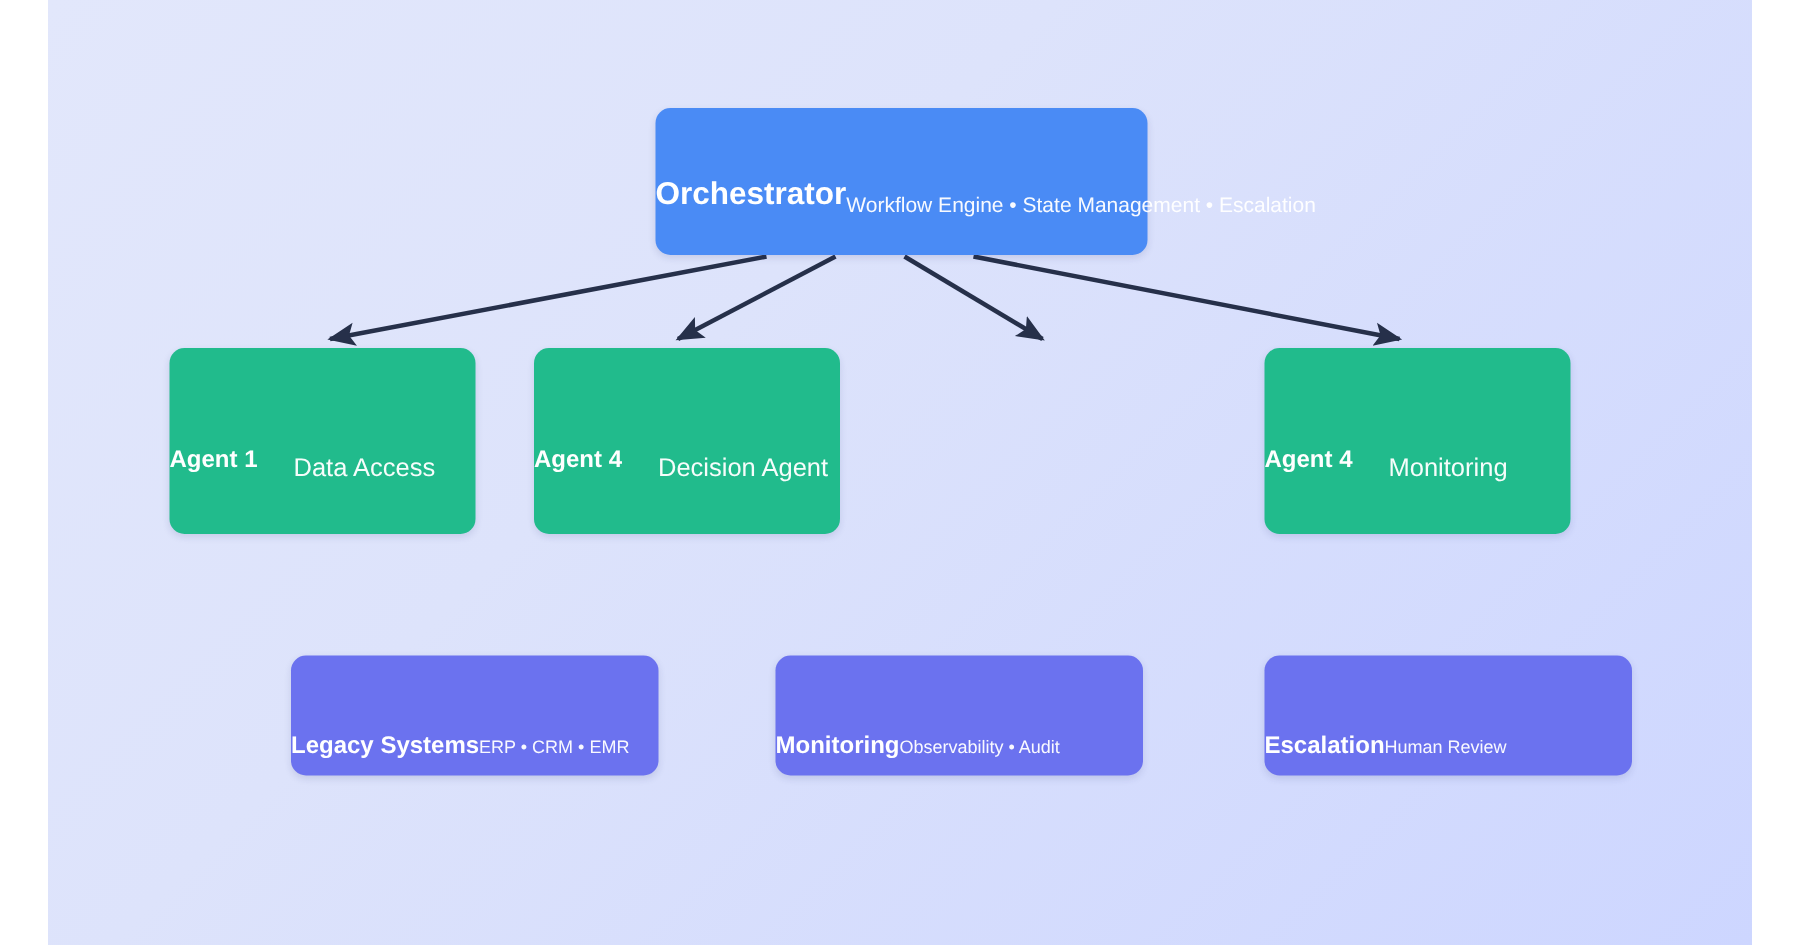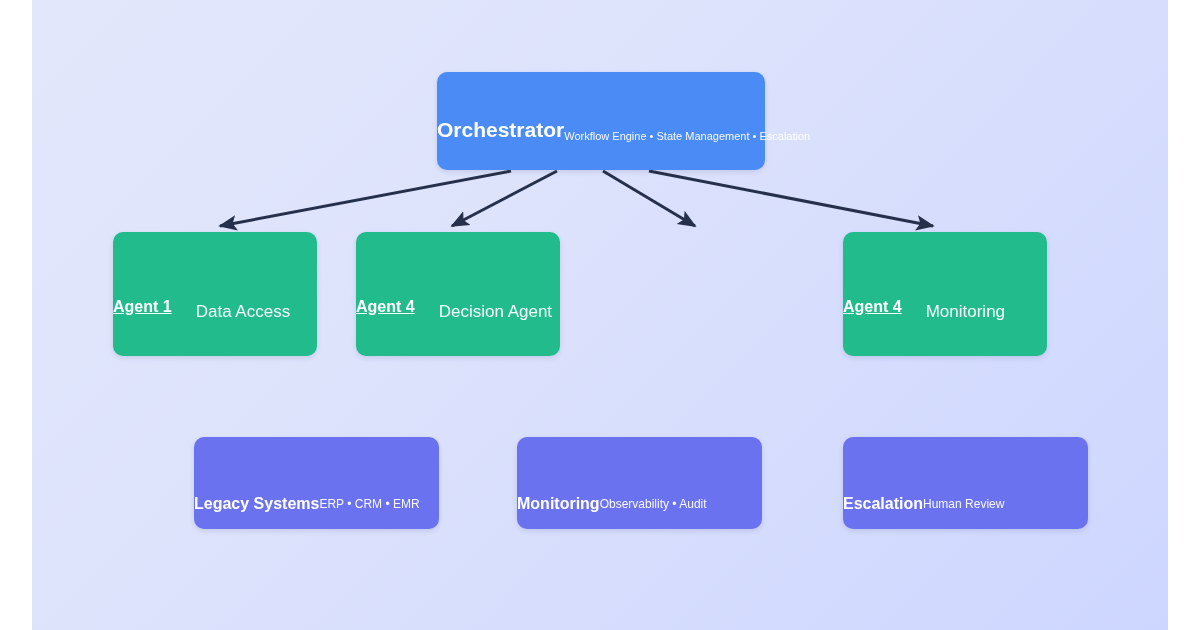--- a/index.html
+++ b/index.html
@@ -50,43 +50,43 @@
   
   .orchestrator {
     background: #4a8bf5;
     left: 405px;
     top: 72px;
     width: 328px;
     height: 98px;
     padding-top: 18px;
   }
   .orchestrator .title { font-size: 21px; }
-  .orchestrator .subtitle { font-size: 11px; margin-top: 12px; }
+  .orchestrator .subtitle { font-size: 14px; margin-top: 12px; }
 
   
   .agent {
     background: #21bb8c;
     top: 232px;
     width: 204px;
     height: 124px;
     padding-top: 25px;
   }
-  .agent .title { font-size: 16px; text-decoration: underline; }
+  .agent .title { font-size: 16px; }
   .agent .subtitle { font-size: 17px; margin-top: 11px; margin-left: 24px; }
   .agent-0 { left: 81px; }
   .agent-1 { left: 324px; }
   .agent-2 { left: 567px; }
   .agent-3 { left: 811px; }
 
   
   .support {
     background: #6b72ef;
     top: 437px;
     width: 245px;
-    height: 92px;
+    height: 80px;
     padding-top: 42px;
   }
   .support .title { font-size: 16px; }
   .support .subtitle { font-size: 12px; }
   .support-0 { left: 162px; }
   .support-1 { left: 485px; }
   .support-2 { left: 811px; }
 
   
   #connectors {

